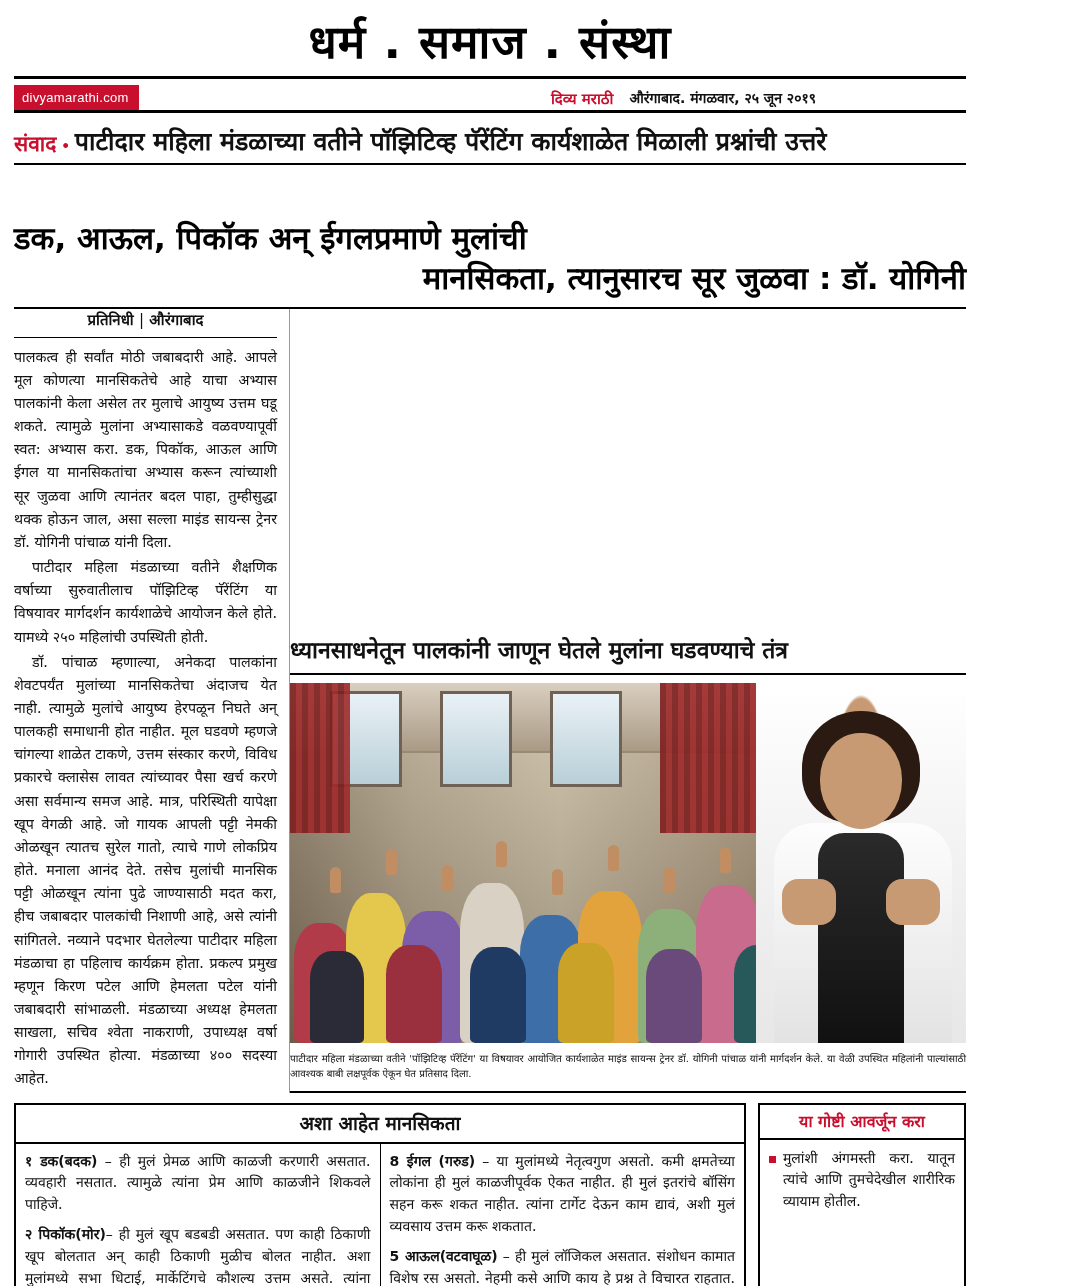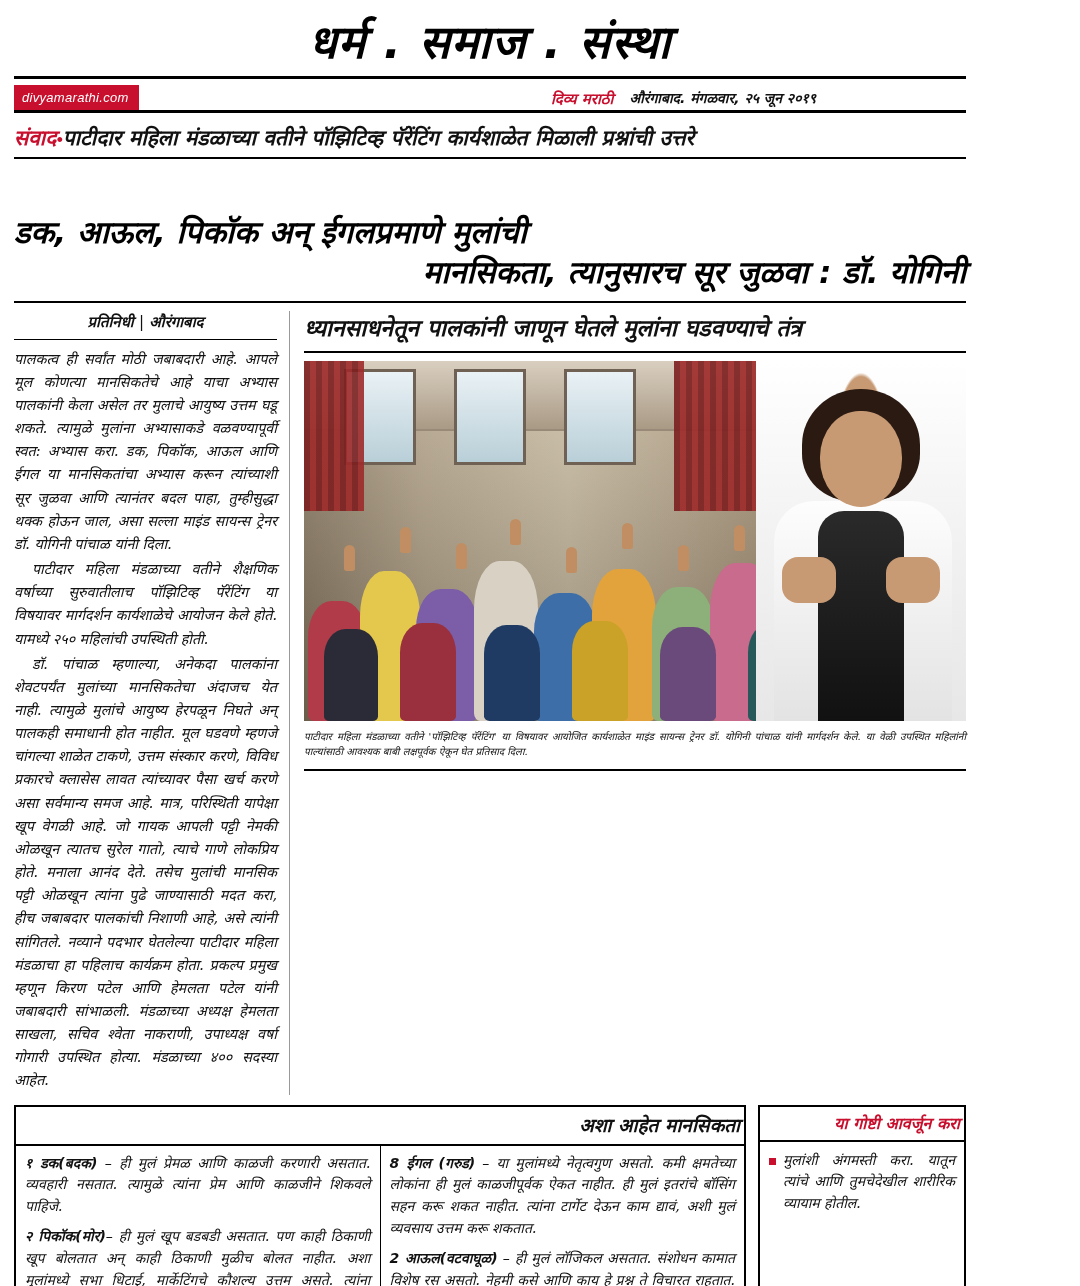--- a/index.html
+++ b/index.html
@@ -13,21 +13,20 @@
     font-family: "Liberation Sans", sans-serif;
     color: #111;
     position: relative;
     overflow: hidden;
   }
   .page {
     width: 980px;
     height: 1286px;
     padding: 0 14px;
     position: relative;
-    font-style: italic;
   }
 
   
   .masthead {
     text-align: center;
     padding-top: 18px;
     padding-bottom: 6px;
   }
   .masthead-title {
     font-family: "DejaVu Sans", sans-serif;
@@ -71,58 +70,59 @@
   .dateline .dm-logo {
     color: #c8102e;
     font-weight: bold;
     font-size: 15px;
   }
 
   
   .kicker-row {
     display: flex;
     align-items: flex-end;
+    gap: 6px;
     padding: 10px 0 6px 0;
     border-bottom: 2px solid #000;
   }
   .kicker-label {
     color: #c8102e;
     font-weight: bold;
     font-size: 21px;
     font-family: "DejaVu Sans", sans-serif;
   }
   .kicker-dot {
     color: #c8102e;
     font-size: 18px;
   }
   .kicker-text {
-    font-size: 21px;
+    font-size: 25px;
     font-weight: bold;
     font-family: "DejaVu Sans", sans-serif;
     color: #111;
   }
 
   
   .headline {
     font-family: "DejaVu Sans", sans-serif;
     font-weight: bold;
     font-size: 31px;
     line-height: 1.28;
     padding: 10px 0 8px 0;
     color: #000;
     margin-top: 44px;
   }
   .headline .l2 { display: block; text-align: right; }
 
   
   .content {
     display: flex;
-    gap: 14px;
     border-top: 2px solid #000;
-    padding-top: 8px;
+    padding-top: 0;
+    align-items: flex-end;
   }
   .col-left {
     width: 276px;
     flex: 0 0 276px;
     border-right: 1px solid #999;
     padding-right: 12px;
   }
   .col-right {
     flex: 1;
   }
@@ -244,21 +244,21 @@
 
   
   .bottom {
     display: flex;
     gap: 12px;
     margin-top: 10px;
   }
   .box-main { flex: 1; border: 2px solid #000; }
   .box-side { width: 208px; flex: 0 0 208px; border: 2px solid #000; }
   .box-head {
-    text-align: right;
+    text-align: center;
     font-family: "DejaVu Sans", sans-serif;
     font-weight: bold;
     font-size: 19px;
     padding: 5px 4px 6px;
     border-bottom: 2px solid #000;
   }
   .box-head.side { font-size: 16px; color: #c8102e; }
   .box-body { display: flex; }
   .box-col {
     flex: 1;
@@ -398,21 +398,21 @@
           </div>
           <div class="item">
             <b>२ पिकॉक(मोर)</b><span>– ही मुलं खूप बडबडी असतात. पण काही ठिकाणी खूप बोलतात अन् काही ठिकाणी मुळीच बोलत नाहीत. अशा मुलांमध्ये सभा धिटाई, मार्केटिंगचे कौशल्य उत्तम असते. त्यांना नेहमीच सेंटर ऑफ अट्रॅक्शन हवे असते. याचा विचार करून या मुलांना घडवले पाहिजे.</span>
           </div>
         </div>
         <div class="box-col">
           <div class="item">
             <b>8 ईगल (गरुड)</b><span> – या मुलांमध्ये नेतृत्वगुण असतो. कमी क्षमतेच्या लोकांना ही मुलं काळजीपूर्वक ऐकत नाहीत. ही मुलं इतरांचे बॉसिंग सहन करू शकत नाहीत. त्यांना टार्गेट देऊन काम द्यावं, अशी मुलं व्यवसाय उत्तम करू शकतात.</span>
           </div>
           <div class="item">
-            <b>2 आऊल(वटवाघूळ)</b><span> – ही मुलं लॉजिकल असतात. संशोधन कामात विशेष रस असतो. नेहमी कसे आणि काय हे प्रश्न ते विचारत राहतात. मात्र, खूप विचार करण्याच्या शैलीमुळे वेळेचे व्यवस्थापन यांना जमत नाही.</span>
+            <b>5 आऊल(वटवाघूळ)</b><span> – ही मुलं लॉजिकल असतात. संशोधन कामात विशेष रस असतो. नेहमी कसे आणि काय हे प्रश्न ते विचारत राहतात. मात्र, खूप विचार करण्याच्या शैलीमुळे वेळेचे व्यवस्थापन यांना जमत नाही.</span>
           </div>
         </div>
       </div>
     </div>
 
     <div class="box-side">
       <div class="box-head side">या गोष्टी आवर्जून करा</div>
       <div class="side-body">
         <div class="bullet-item">मुलांशी अंगमस्ती करा. यातून त्यांचे आणि तुमचेदेखील शारीरिक व्यायाम होतील.</div>
 

